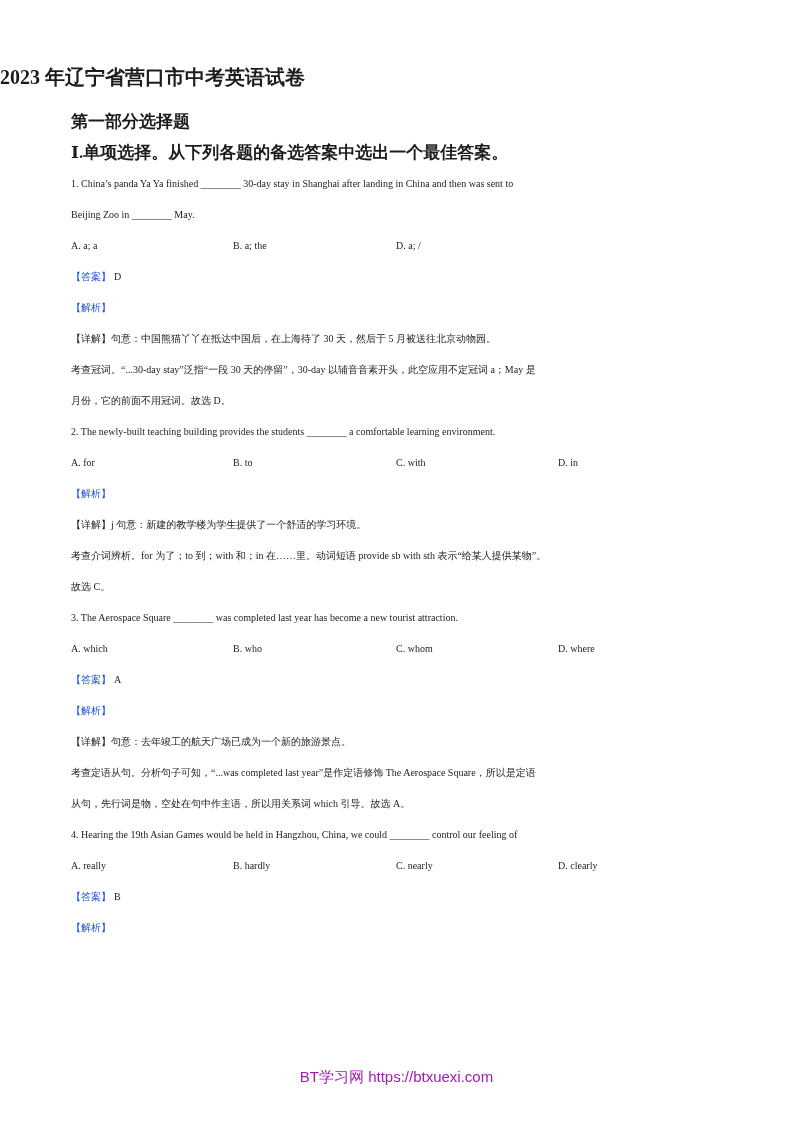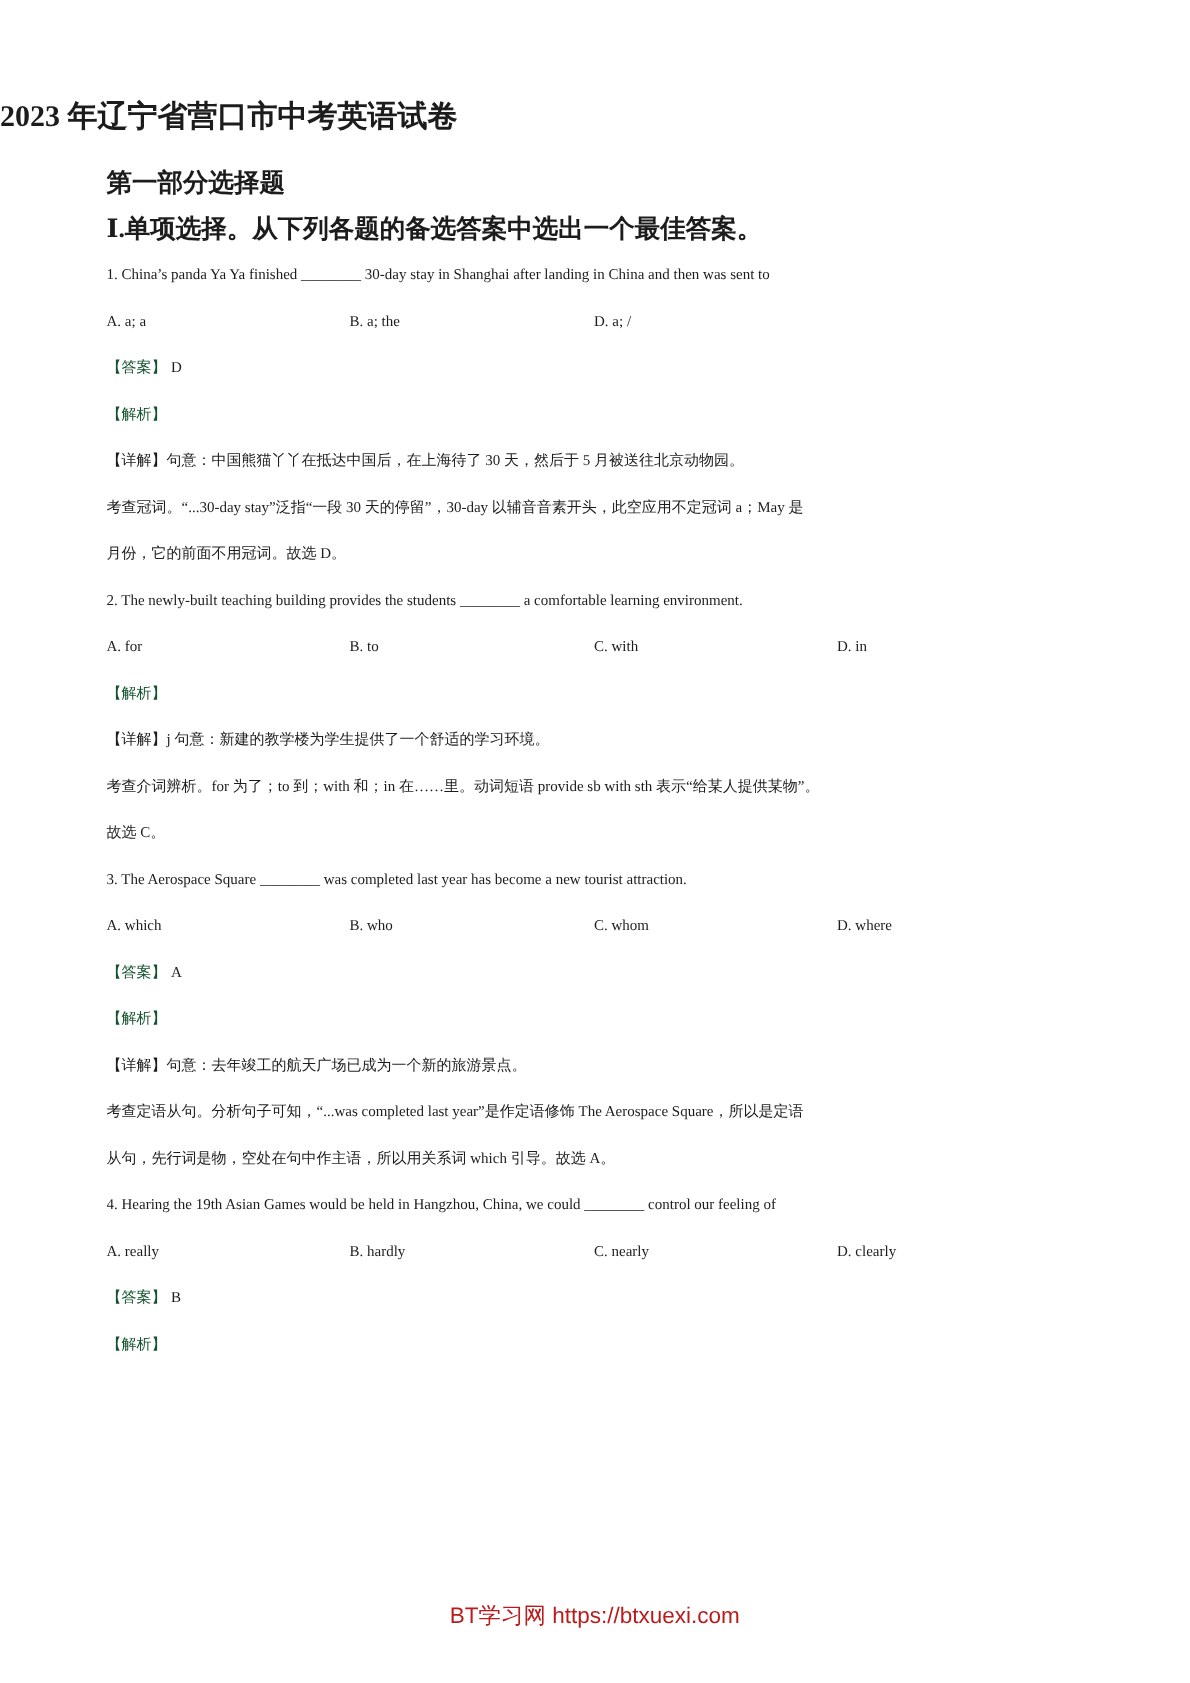--- a/index.html
+++ b/index.html
@@ -36,46 +36,47 @@
     overflow: hidden;
   }
   .heading {
     font-weight: bold;
     font-size: 17px;
   }
   .options {
     display: grid;
     grid-template-columns: 162px 163px 162px auto;
   }
-  .blue { color: #14532d; }
+  .blue { color: #1d4ed8; }
   .answer-letter { margin-left: 3px; }
   .footer {
     position: absolute;
     top: 1068px;
     left: 0;
     width: 100%;
     text-align: center;
     font-size: 15px;
-    color: #b91c1c;
+    color: #a21caf;
     font-family: "Liberation Sans", "DejaVu Sans", sans-serif;
   }
 </style>
 </head>
 <body>
 
 <div class="page">
 
   <h1 class="title">2023 年辽宁省营口市中考英语试卷</h1>
 
   <div class="content">
 
     <div class="line heading">第一部分选择题</div>
     <div class="line heading">Ⅰ.单项选择。从下列各题的备选答案中选出一个最佳答案。</div>
 
     <div class="line">1. China’s panda Ya Ya finished ________ 30-day stay in Shanghai after landing in China and then was sent to</div>
+    <div class="line">Beijing Zoo in ________ May.</div>
     <div class="line options">
       <span>A. a; a</span>
       <span>B. a; the</span>
       <span>D. a; /</span>
     </div>
     <div class="line">
       <span class="blue">【答案】</span><span class="answer-letter">D</span>
     </div>
     <div class="line">
       <span class="blue">【解析】</span>

